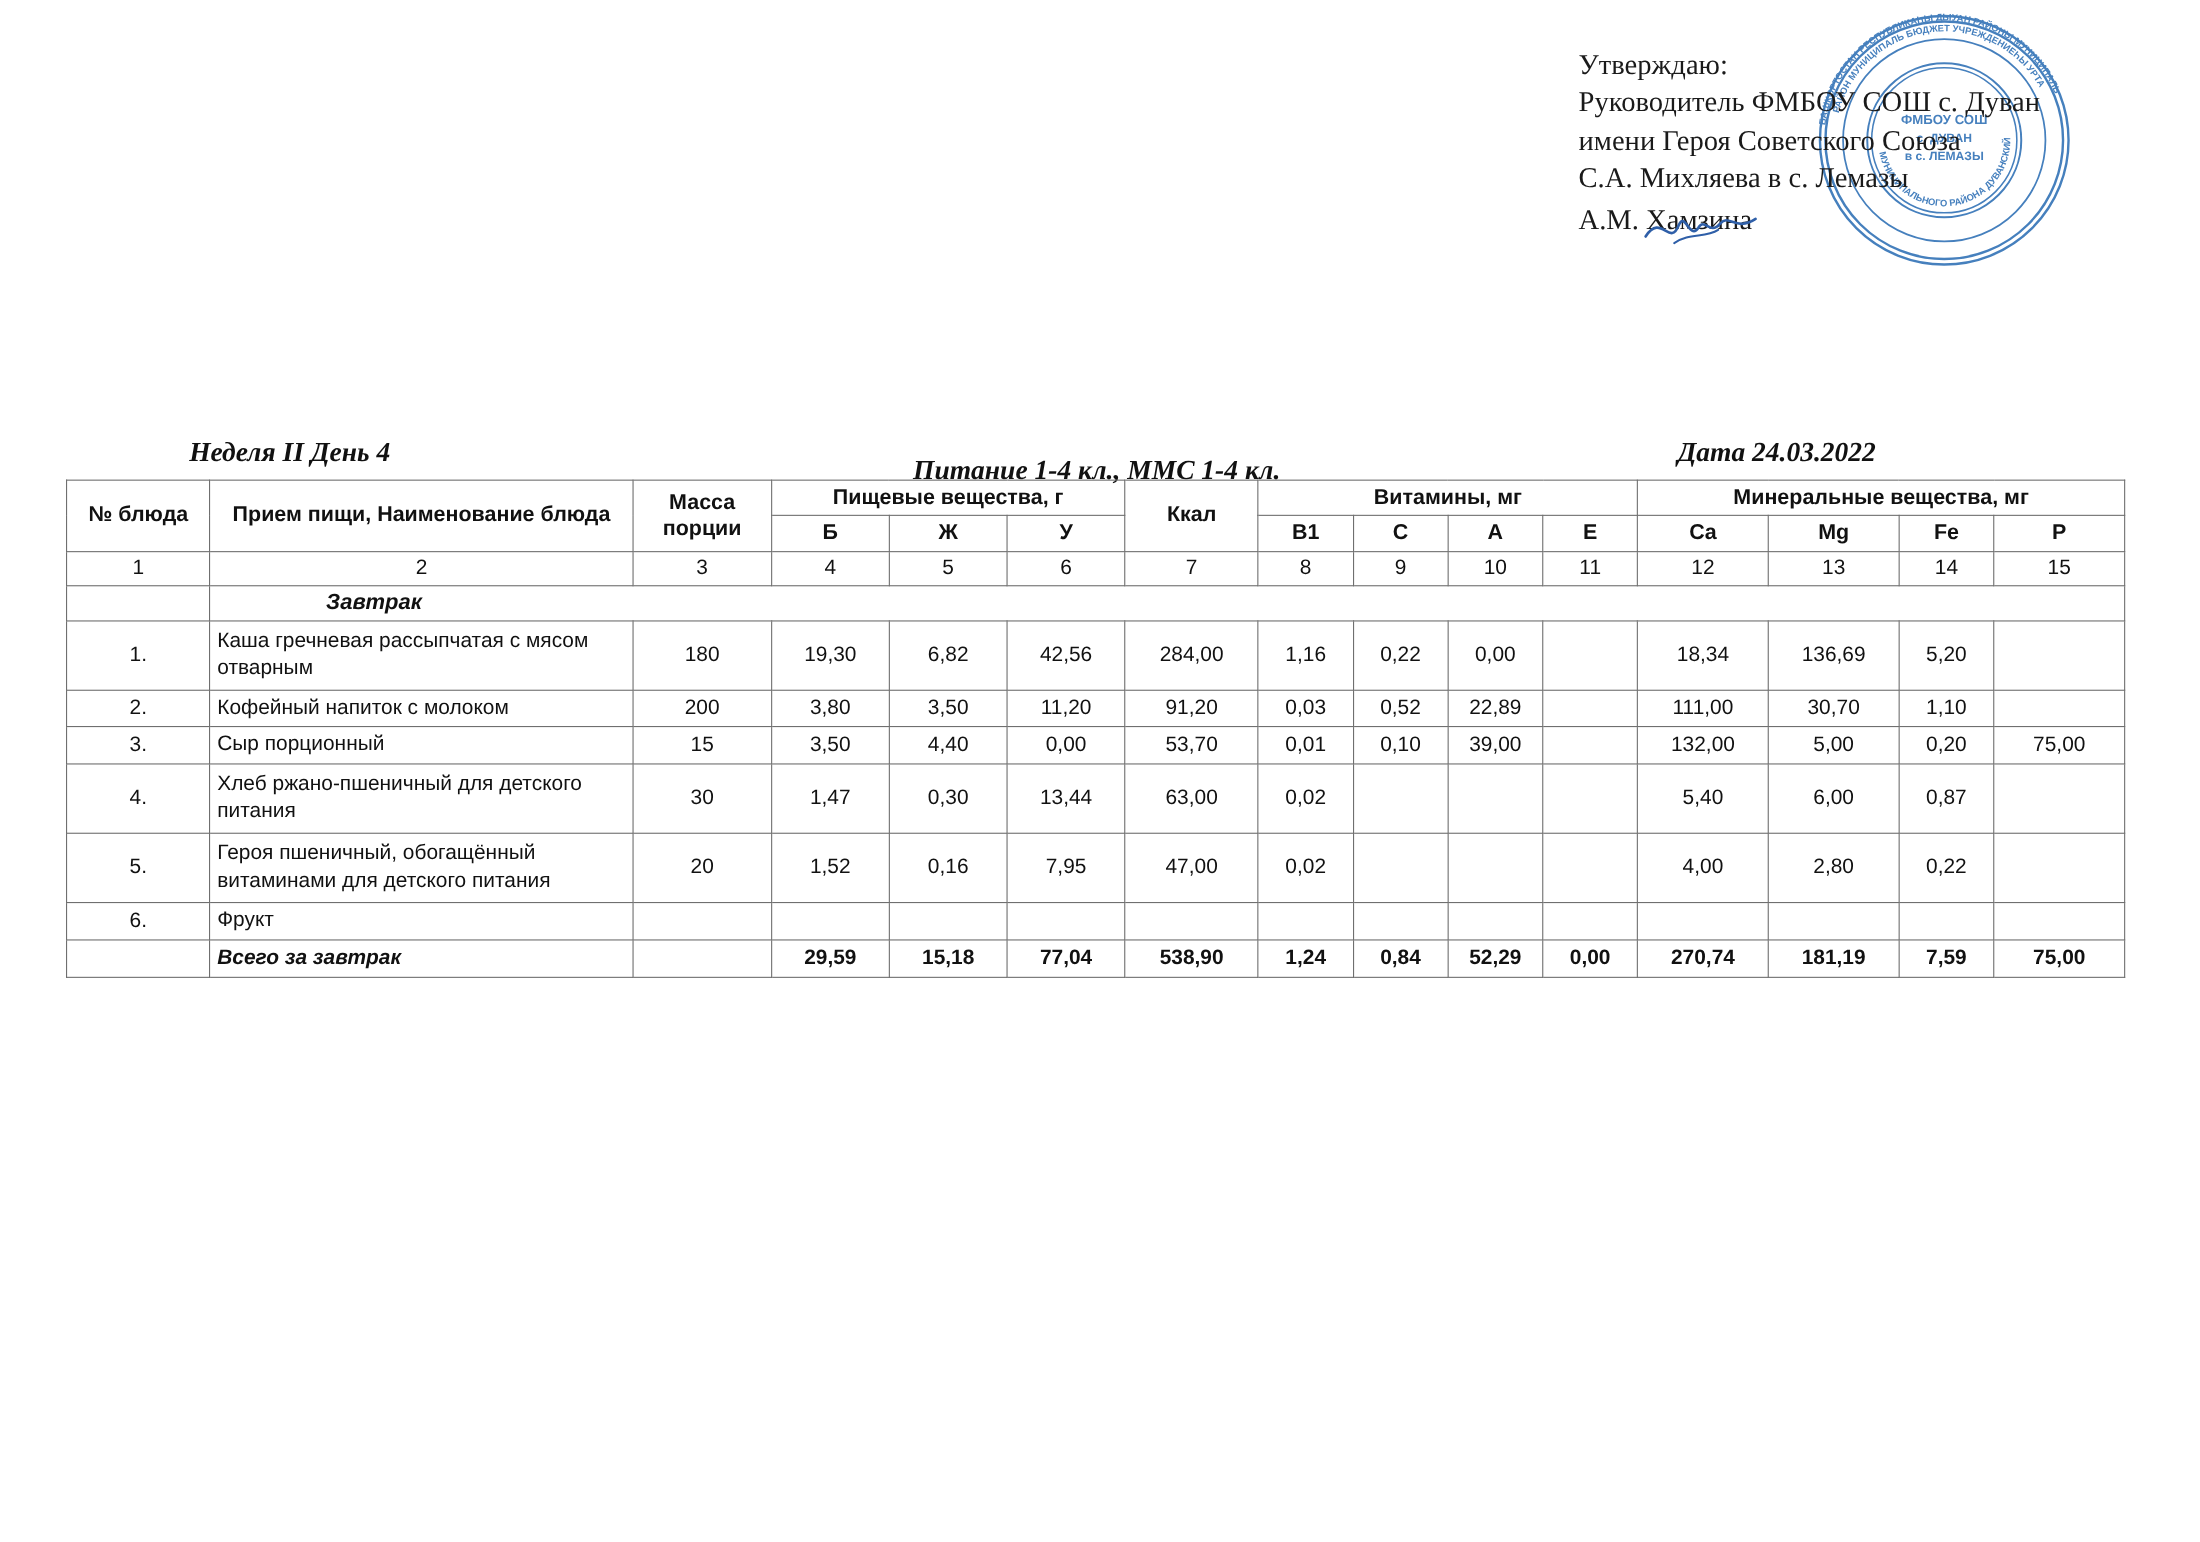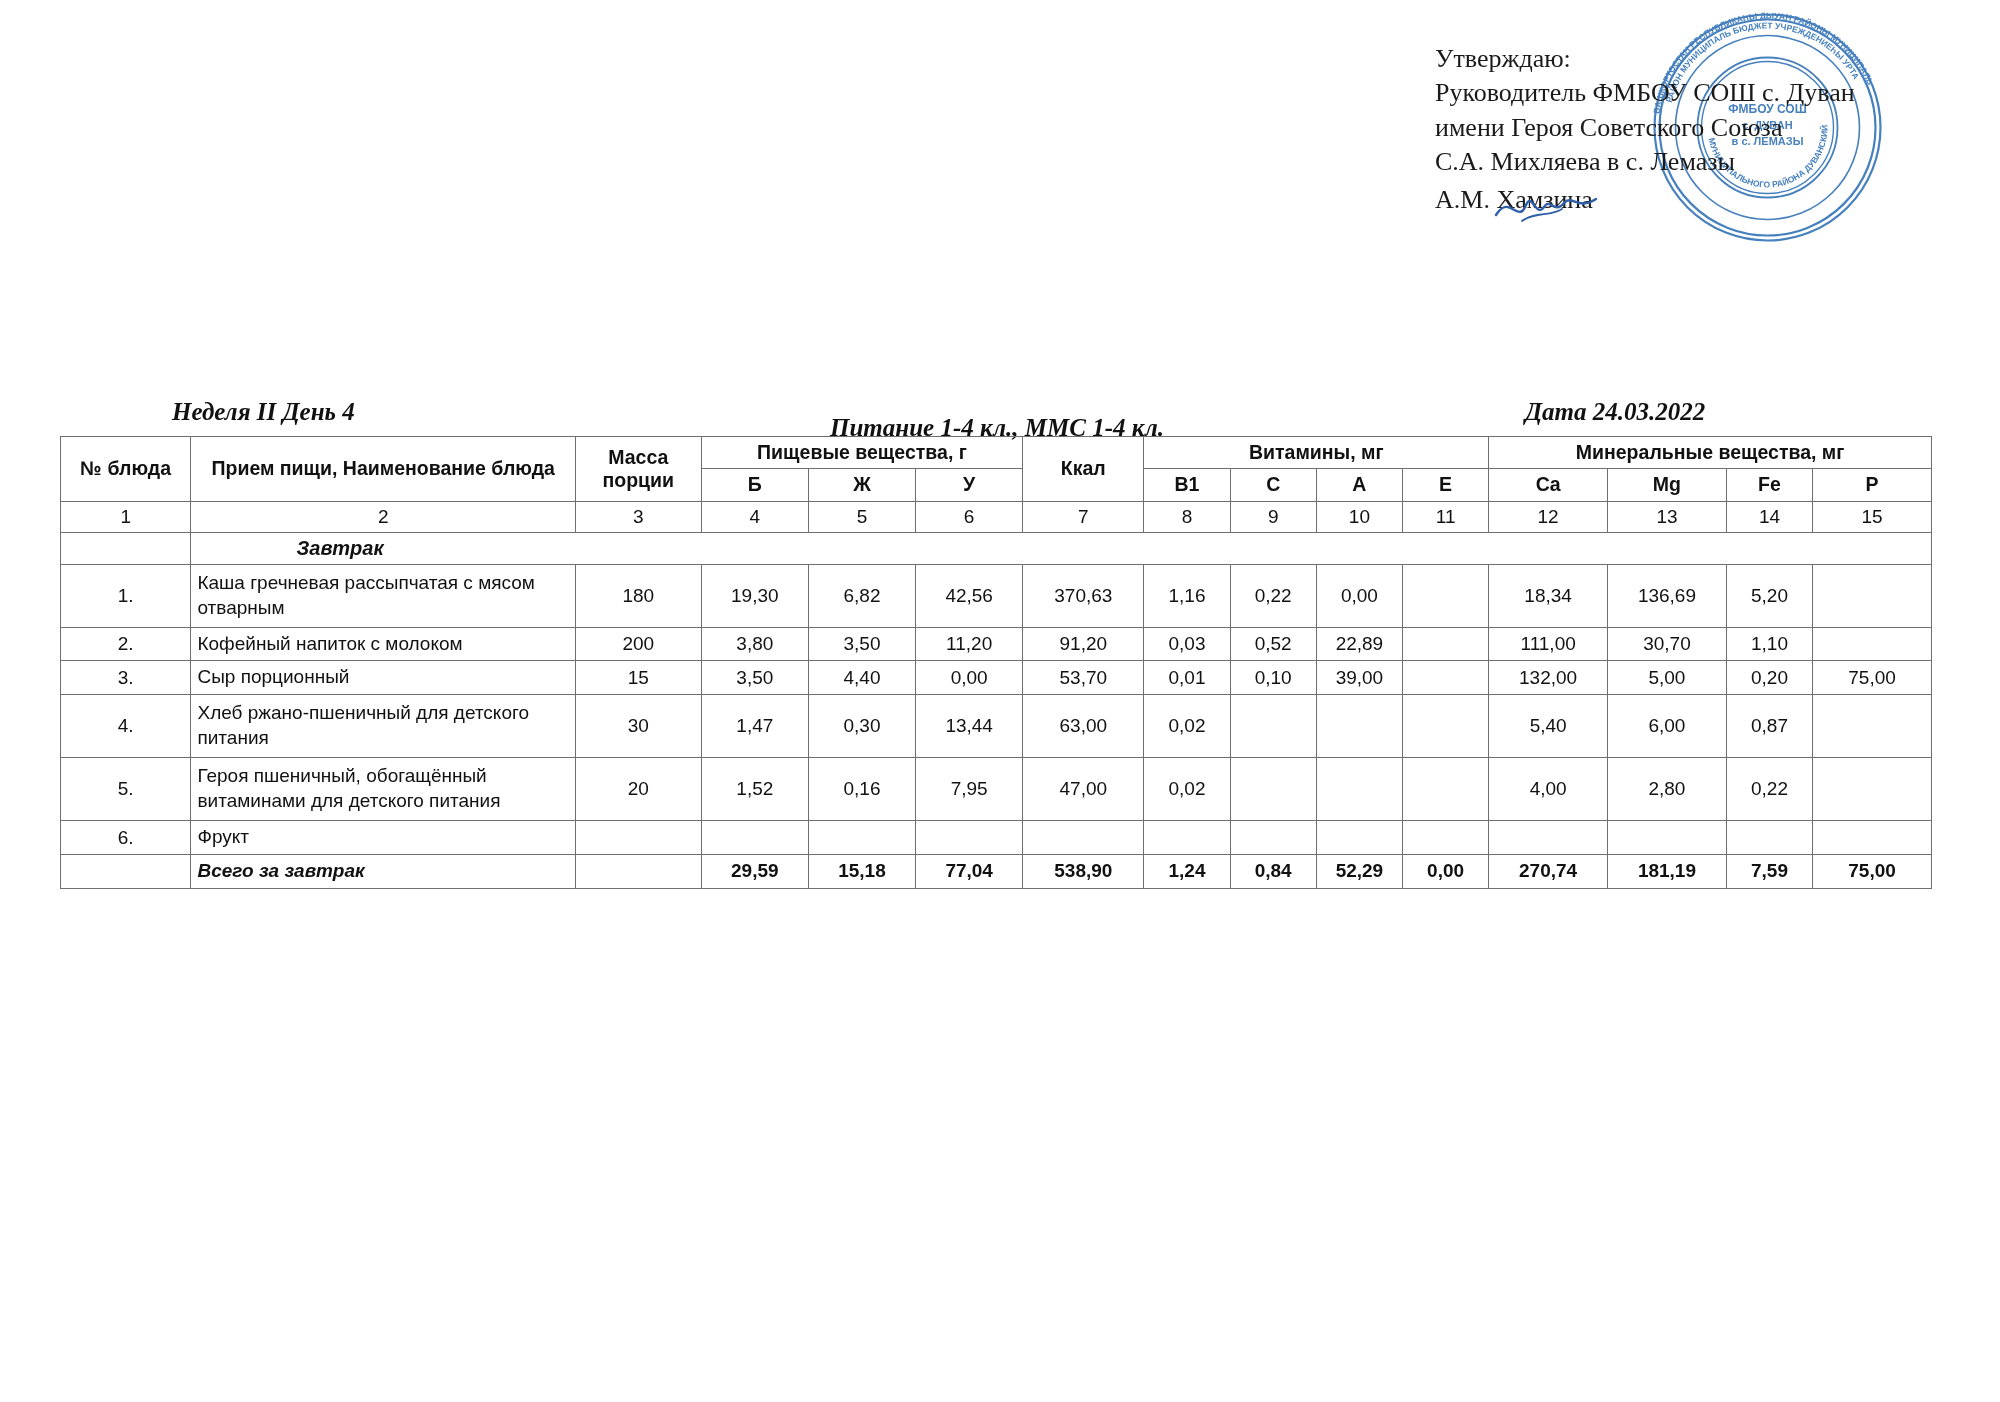--- a/index.html
+++ b/index.html
@@ -239,21 +239,21 @@
       <td colspan="14">Завтрак</td>
     </tr>
 
     <tr class="rowtall">
       <td class="num">1.</td>
       <td class="name">Каша гречневая рассыпчатая с мясом отварным</td>
       <td class="center">180</td>
       <td class="center">19,30</td>
       <td class="center">6,82</td>
       <td class="center">42,56</td>
-      <td class="center">370,63</td>
+      <td class="center">284,00</td>
       <td class="center">1,16</td>
       <td class="center">0,22</td>
       <td class="center">0,00</td>
       <td class="center"></td>
       <td class="center">18,34</td>
       <td class="center">136,69</td>
       <td class="center">5,20</td>
       <td class="center"></td>
     </tr>
 

